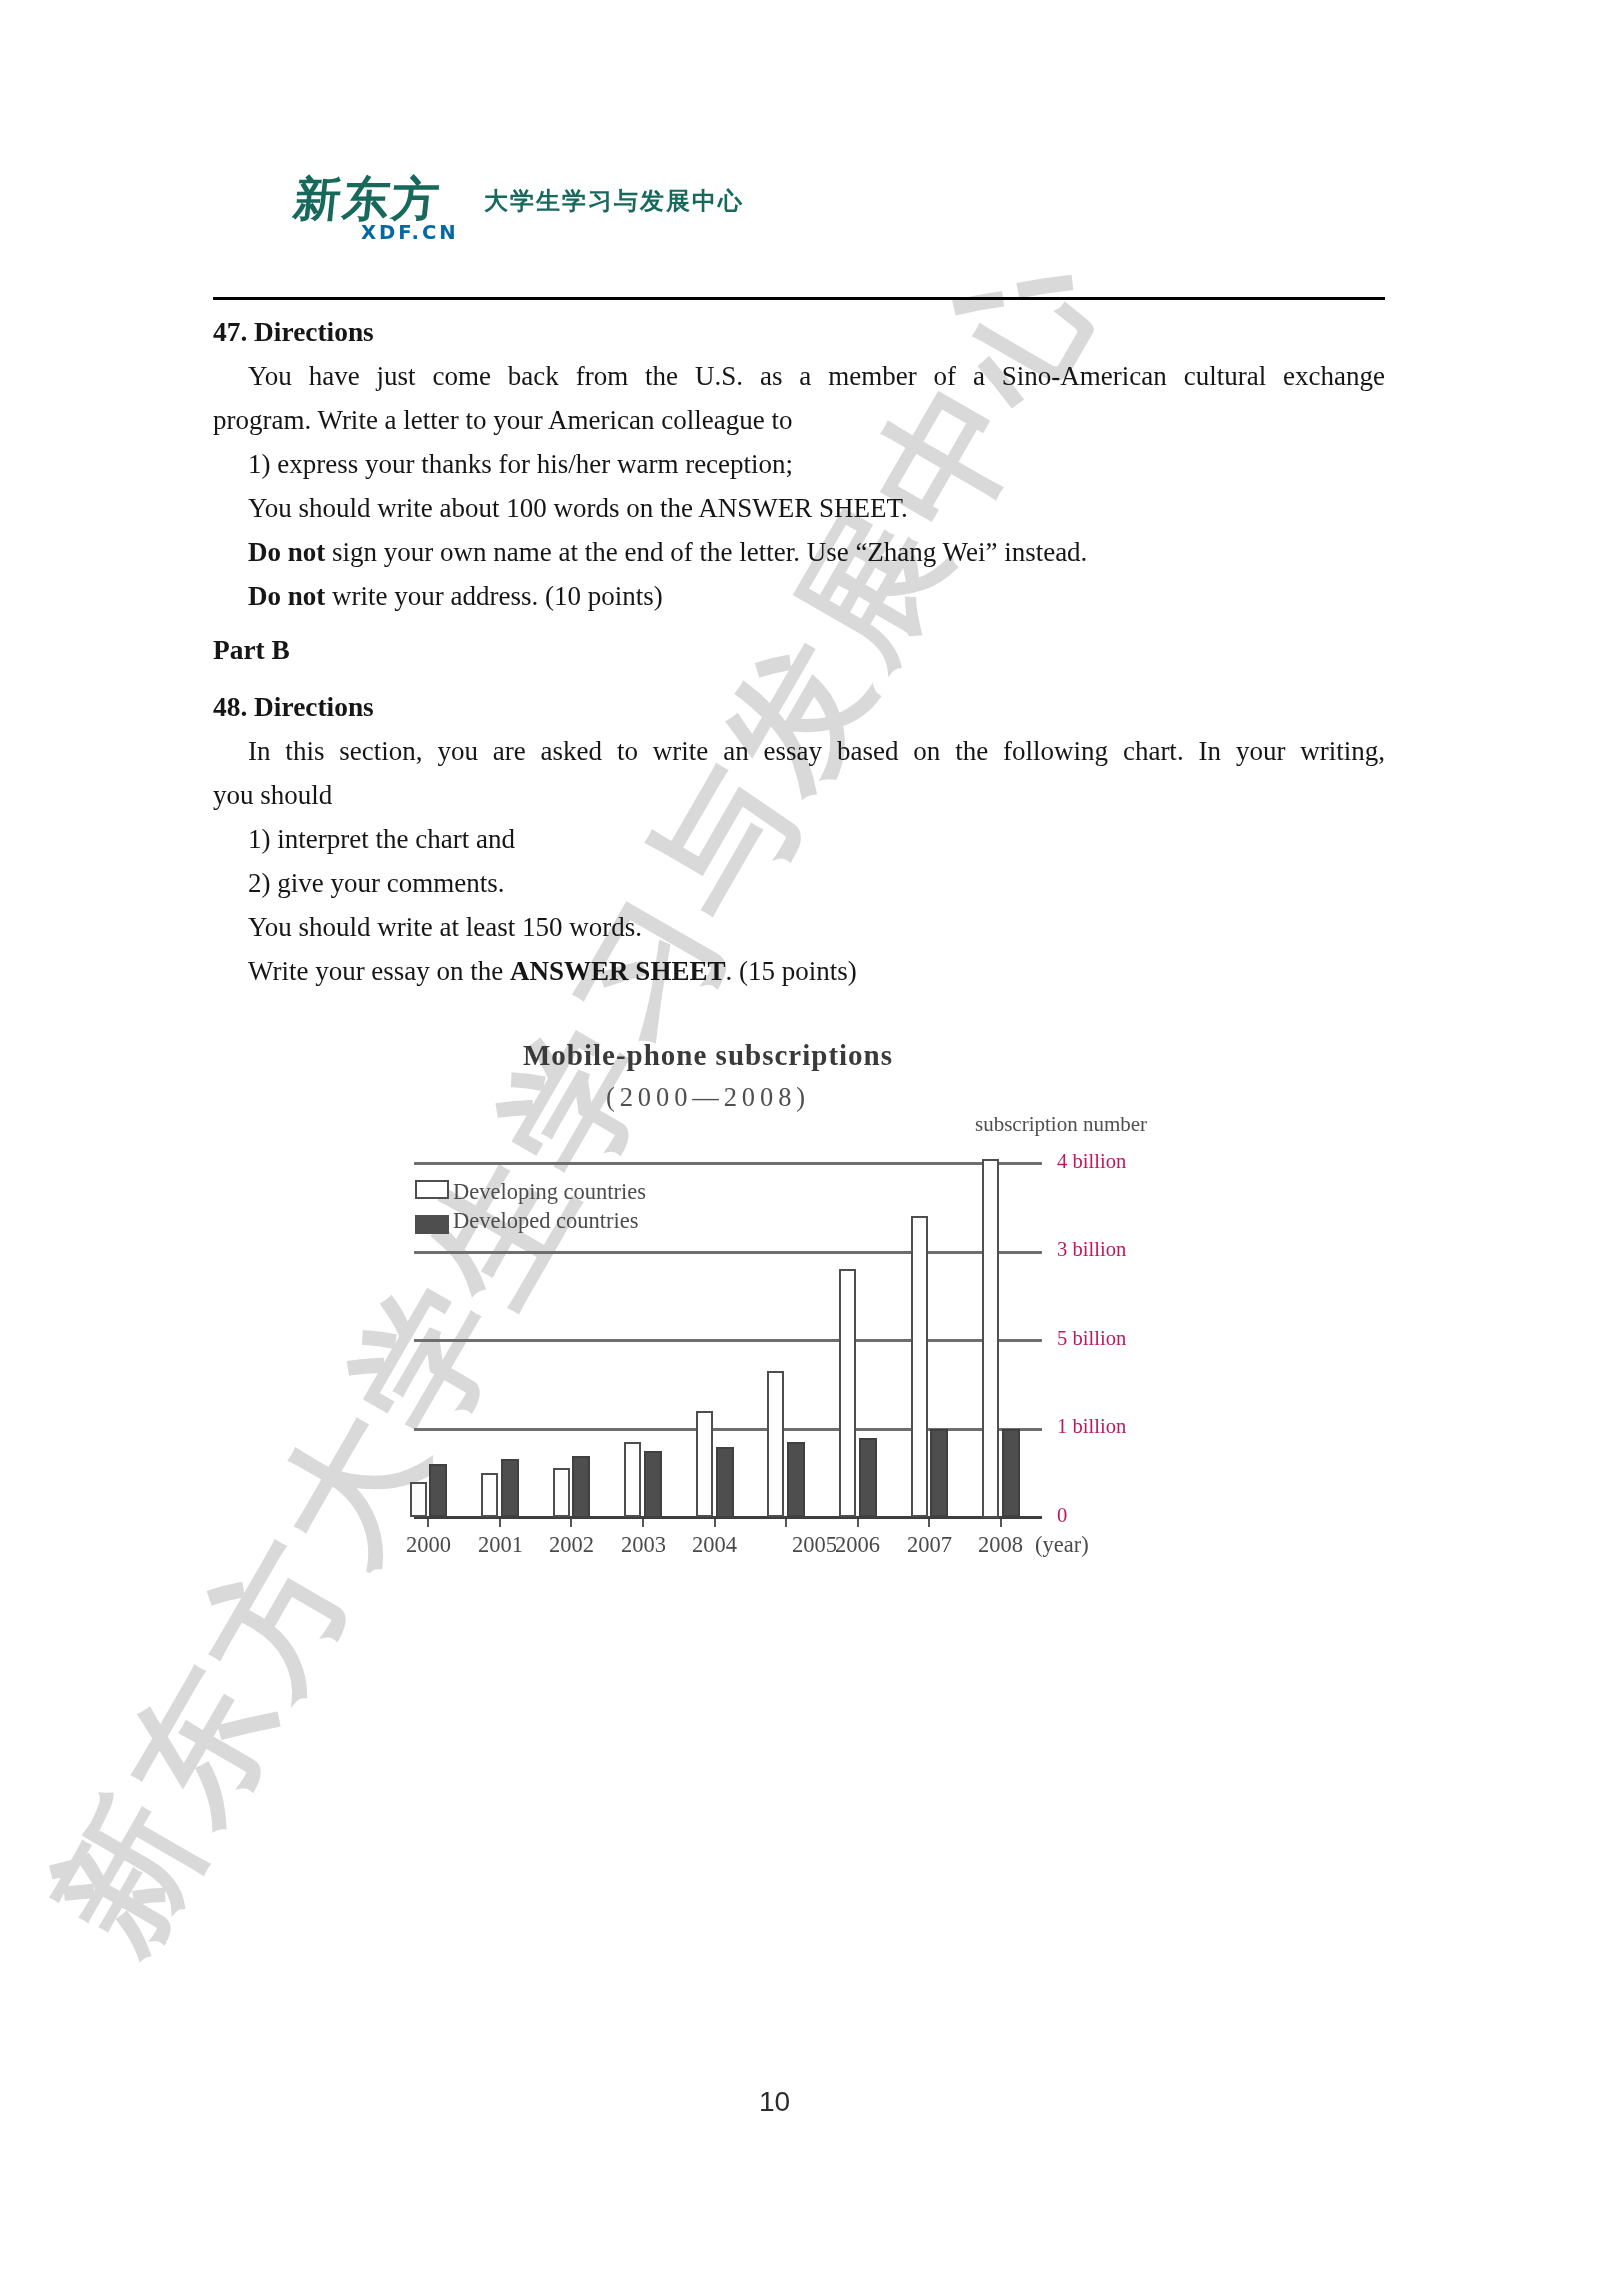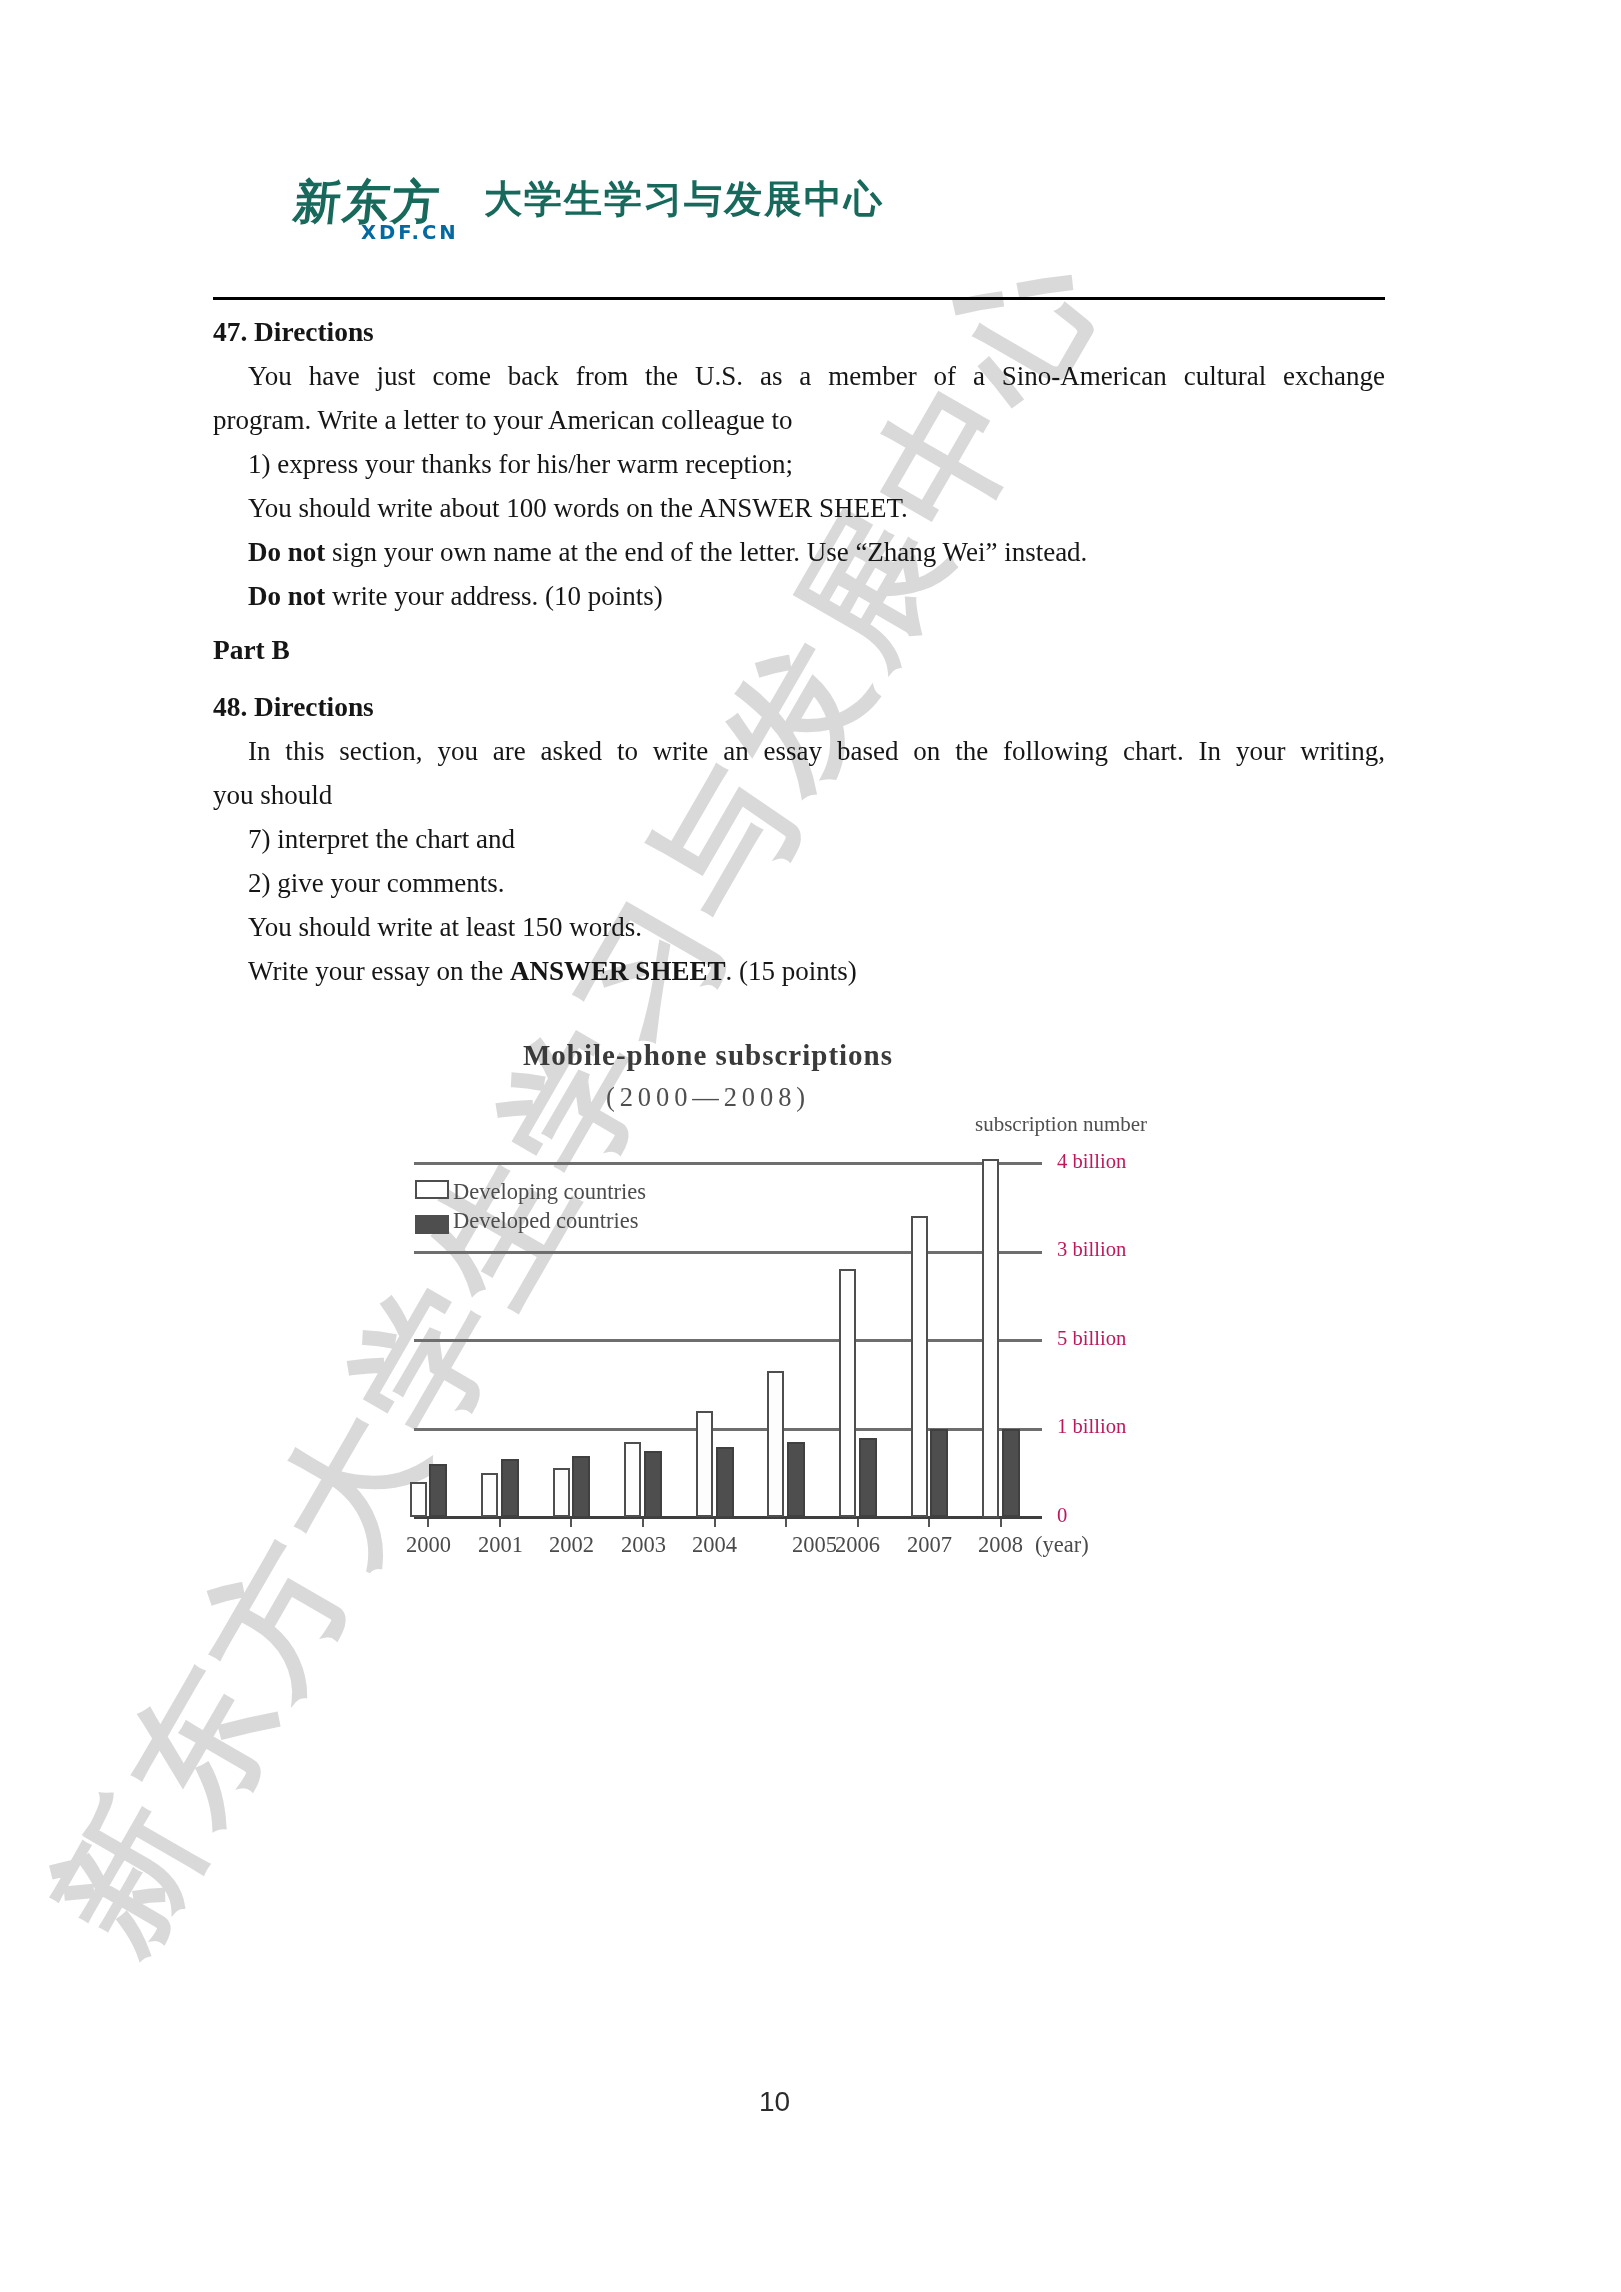--- a/index.html
+++ b/index.html
@@ -14,21 +14,21 @@
     font-size:139px; letter-spacing:9.8px; color:rgba(186,186,186,0.55);
     white-space:nowrap; z-index:0; }
 
   
   #logo { position:absolute; left:294px; top:174px; z-index:2; white-space:nowrap; }
   #logo .brand { display:inline-block; font-family:"DejaVu Sans", sans-serif; font-weight:bold;
     font-size:47px; line-height:49px; transform:skewX(-6deg); letter-spacing:2px; }
   #logo .domain { position:absolute; left:67px; top:47px;
     font-family:"DejaVu Sans", sans-serif; font-weight:bold; font-size:19.6px; letter-spacing:2.9px; }
   #logo .center { display:inline-block; margin-left:39px; vertical-align:5.9px;
-    font-family:"DejaVu Sans", sans-serif; font-weight:bold; font-size:38px; letter-spacing:2px; }
+    font-family:"DejaVu Sans", sans-serif; font-weight:bold; font-size:24px; letter-spacing:2px; }
 
   
   #top-rule { position:absolute; left:213px; top:297px; width:1172px; height:0;
     border-top:3.9px solid #000; z-index:2; }
 
   
   #text-block { position:absolute; left:213px; top:310px; width:1172px;
     font-size:27px; line-height:44px; z-index:2; }
   .line { height:44px; white-space:nowrap; }
   .ind { padding-left:35px; }
@@ -80,21 +80,21 @@
   <div class="line j fi">You have just come back from the U.S. as a member of a Sino-American cultural exchange</div>
   <div class="line">program. Write a letter to your American colleague to</div>
   <div class="line ind">1) express your thanks for his/her warm reception;</div>
   <div class="line ind">You should write about 100 words on the ANSWER SHEET.</div>
   <div class="line ind"><b>Do not</b><span> sign your own name at the end of the letter. Use “Zhang Wei” instead.</span></div>
   <div class="line ind"><b>Do not</b><span> write your address. (10 points)</span></div>
   <div class="line hd gap1">Part B</div>
   <div class="line hd gap2">48. Directions</div>
   <div class="line j fi">In this section, you are asked to write an essay based on the following chart. In your writing,</div>
   <div class="line">you should</div>
-  <div class="line ind">7) interpret the chart and</div>
+  <div class="line ind">1) interpret the chart and</div>
   <div class="line ind">2) give your comments.</div>
   <div class="line ind">You should write at least 150 words.</div>
   <div class="line ind"><span>Write your essay on the </span><b>ANSWER SHEET</b><span>. (15 points)</span></div>
 </div>
 
 <div id="chart">
   <div id="chart-title">Mobile-phone subscriptions</div>
   <div id="chart-subtitle">(2000—2008)</div>
   <div id="chart-note">subscription number</div>
 

